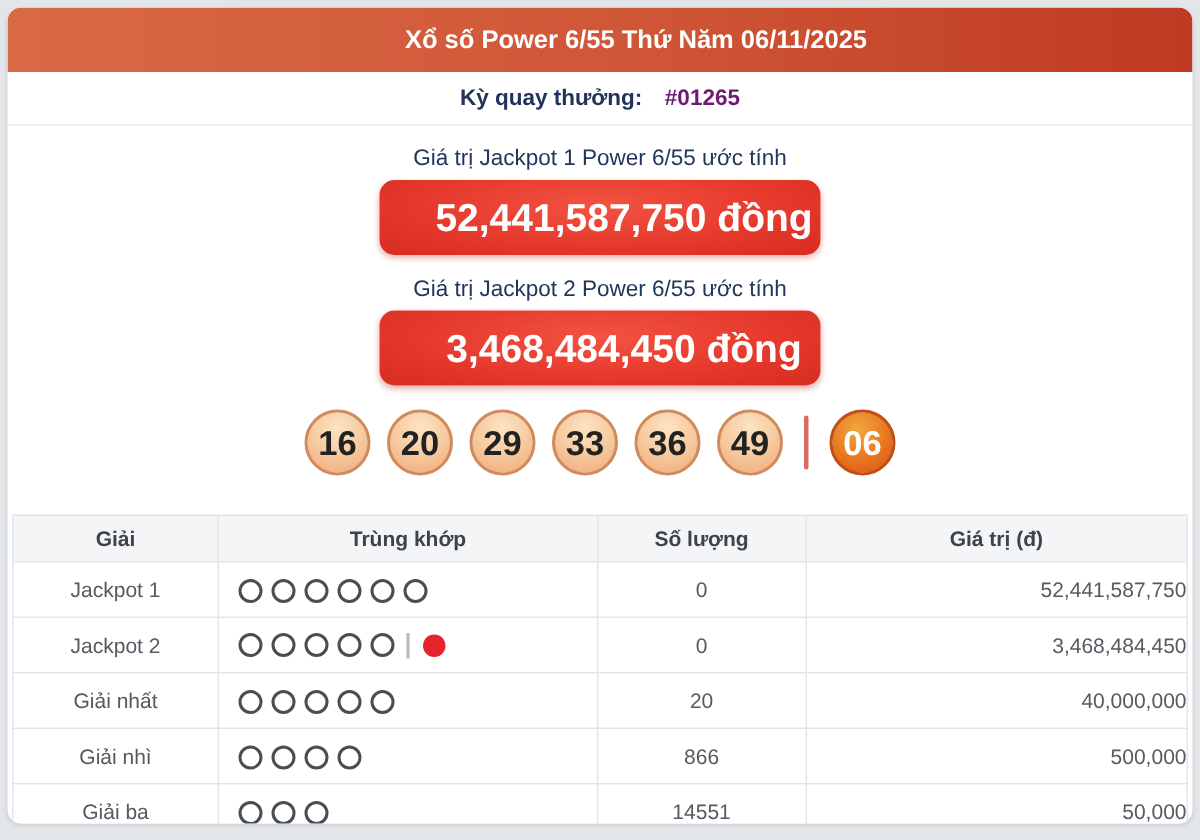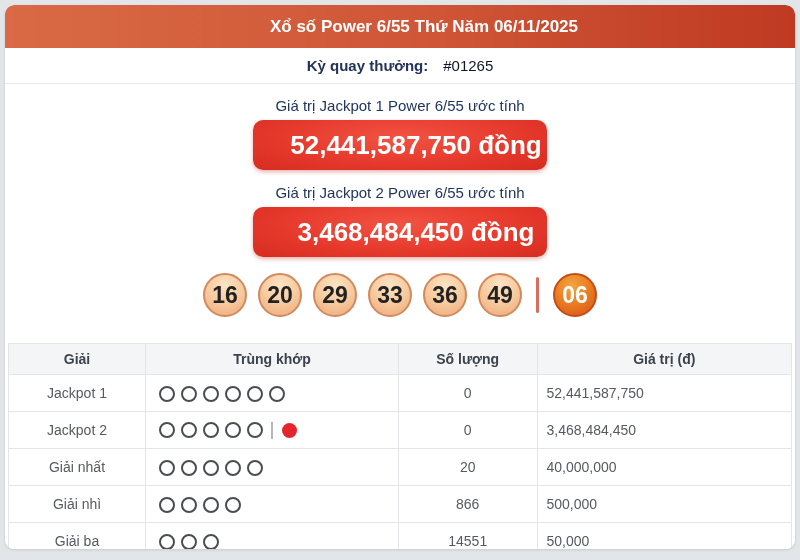--- a/index.html
+++ b/index.html
@@ -34,21 +34,21 @@
     height: 36px;
     display: flex;
     align-items: center;
     justify-content: center;
     gap: 15px;
     border-bottom: 1px solid #e9eaec;
     font-size: 15px;
     font-weight: 600;
     color: #23335a;
   }
-  .draw-id { color: #0f172a; font-weight: 400; }
+  .draw-id { color: #701a75; font-weight: 700; }
   .jackpot-label {
     margin-top: 13px;
     text-align: center;
     font-size: 15px;
     color: #22365c;
     font-weight: 500;
   }
   .jackpot-btn {
     margin: 6px auto 0;
     width: 294px;
@@ -120,21 +120,21 @@
     color: #565a60;
     background: #ffffff;
   }
   .col-prize  { width: 17.5%; }
   .col-match  { width: 32.3%; }
   .col-qty    { width: 17.7%; }
   .col-value  { width: 32.5%; }
   .cell-prize { text-align: center; }
   .cell-match { text-align: left; padding-left: 13px; }
   .cell-qty   { text-align: center; }
-  .cell-value { text-align: left; padding-left: 9px; color: #dd4b3e; }
+  .cell-value { text-align: right; padding-left: 9px; color: #dd4b3e; }
   .match-circle {
     display: inline-block;
     width: 16px; height: 16px;
     border: 2px solid #4a4d52;
     border-radius: 50%;
     margin-right: 6px;
     vertical-align: middle;
   }
   .match-sep {
     display: inline-block;

